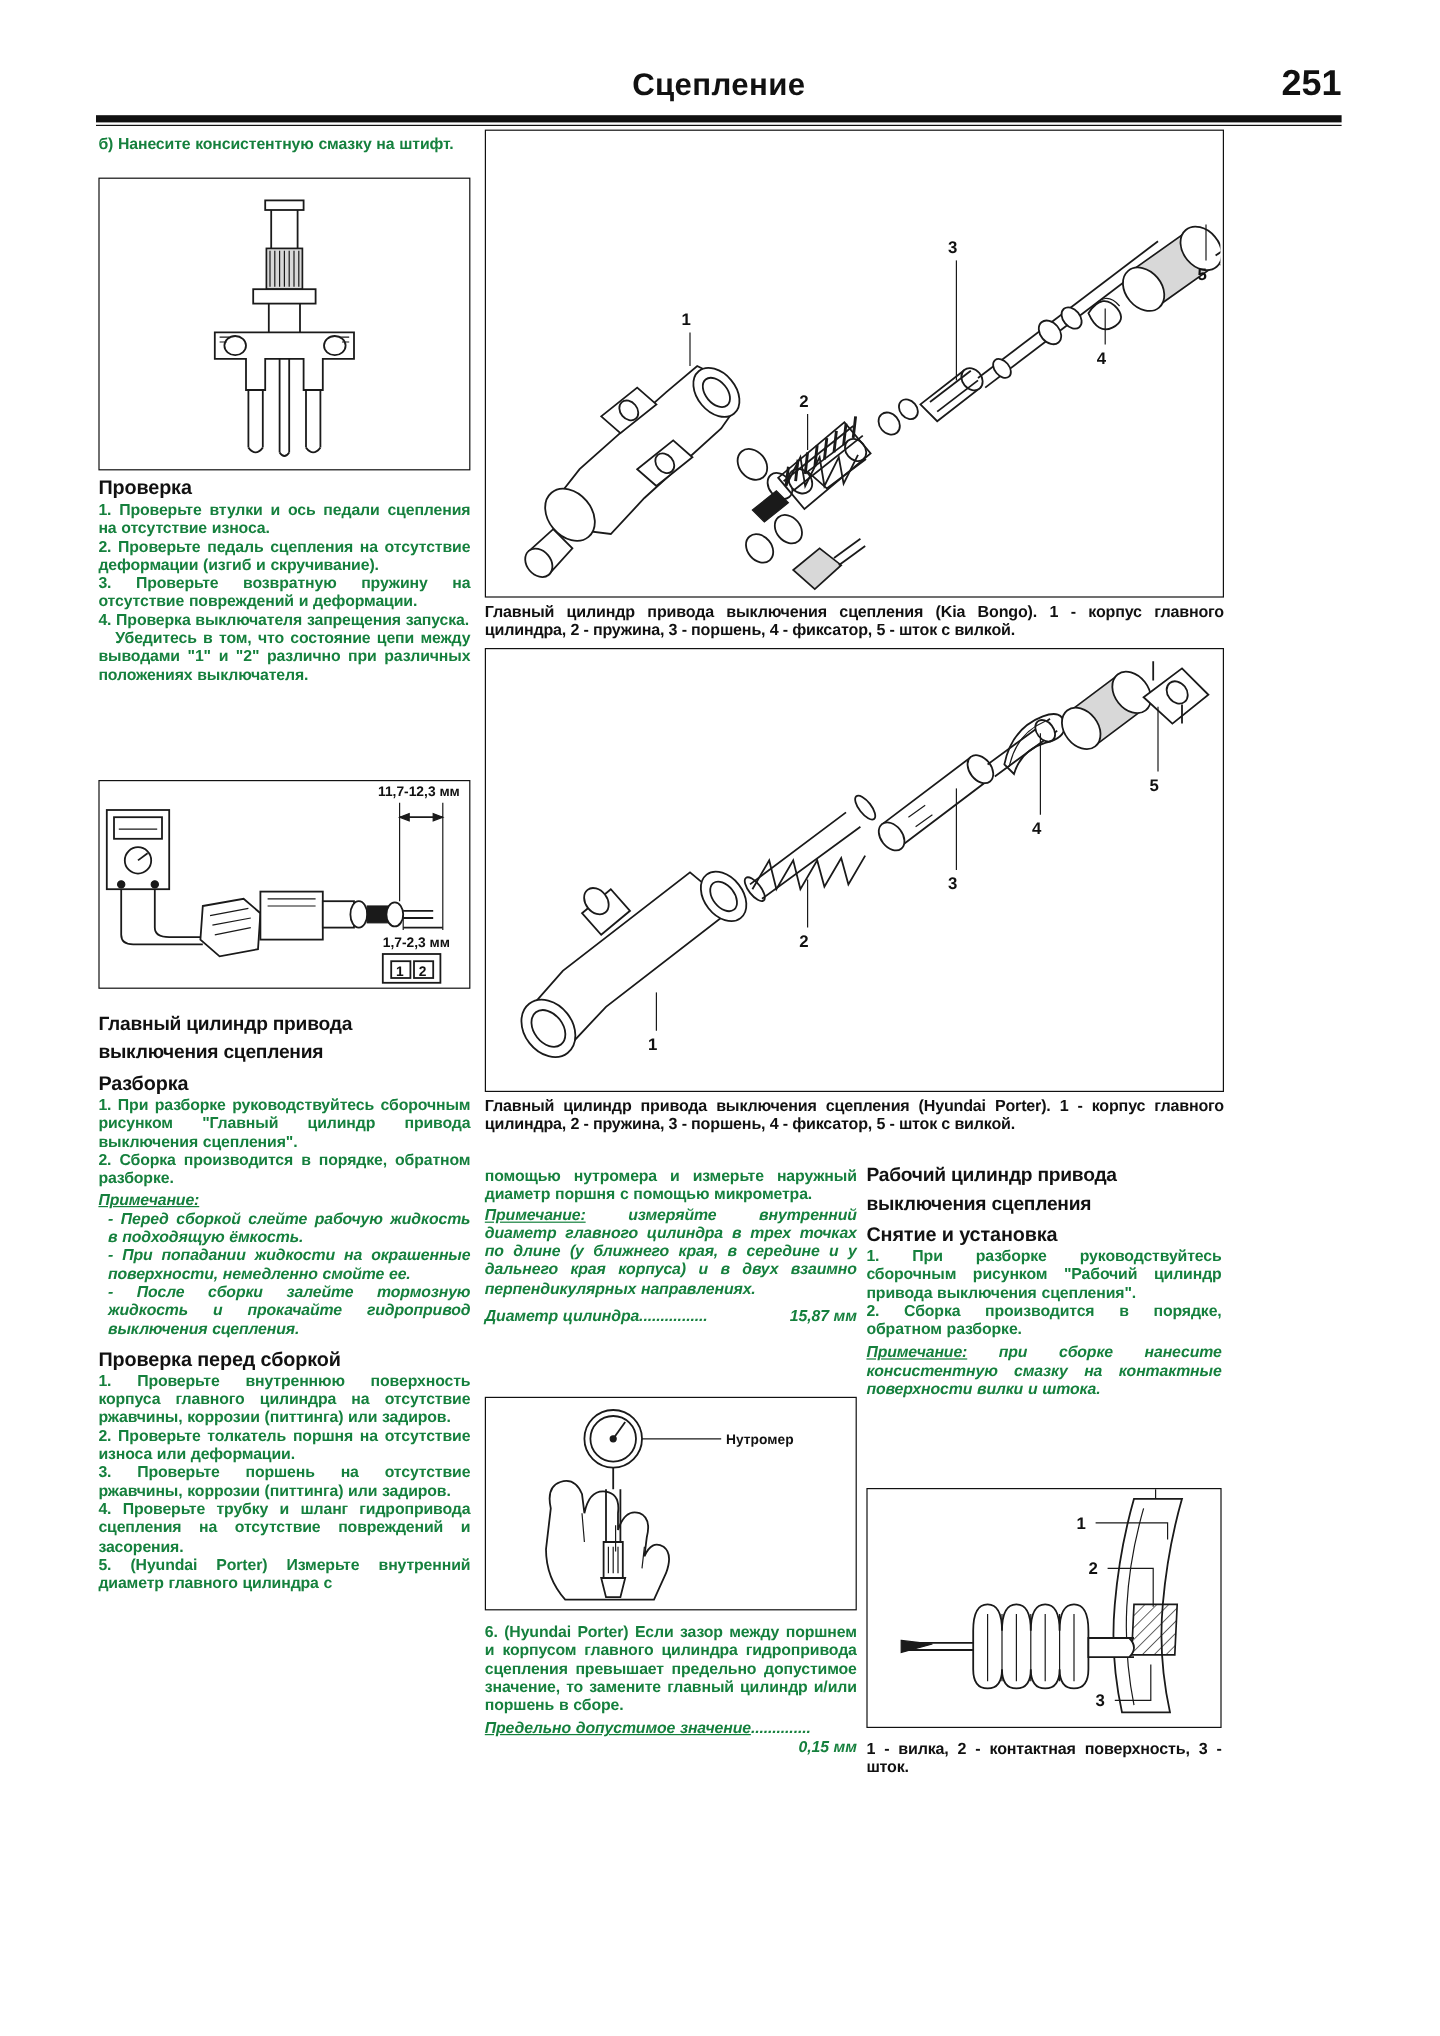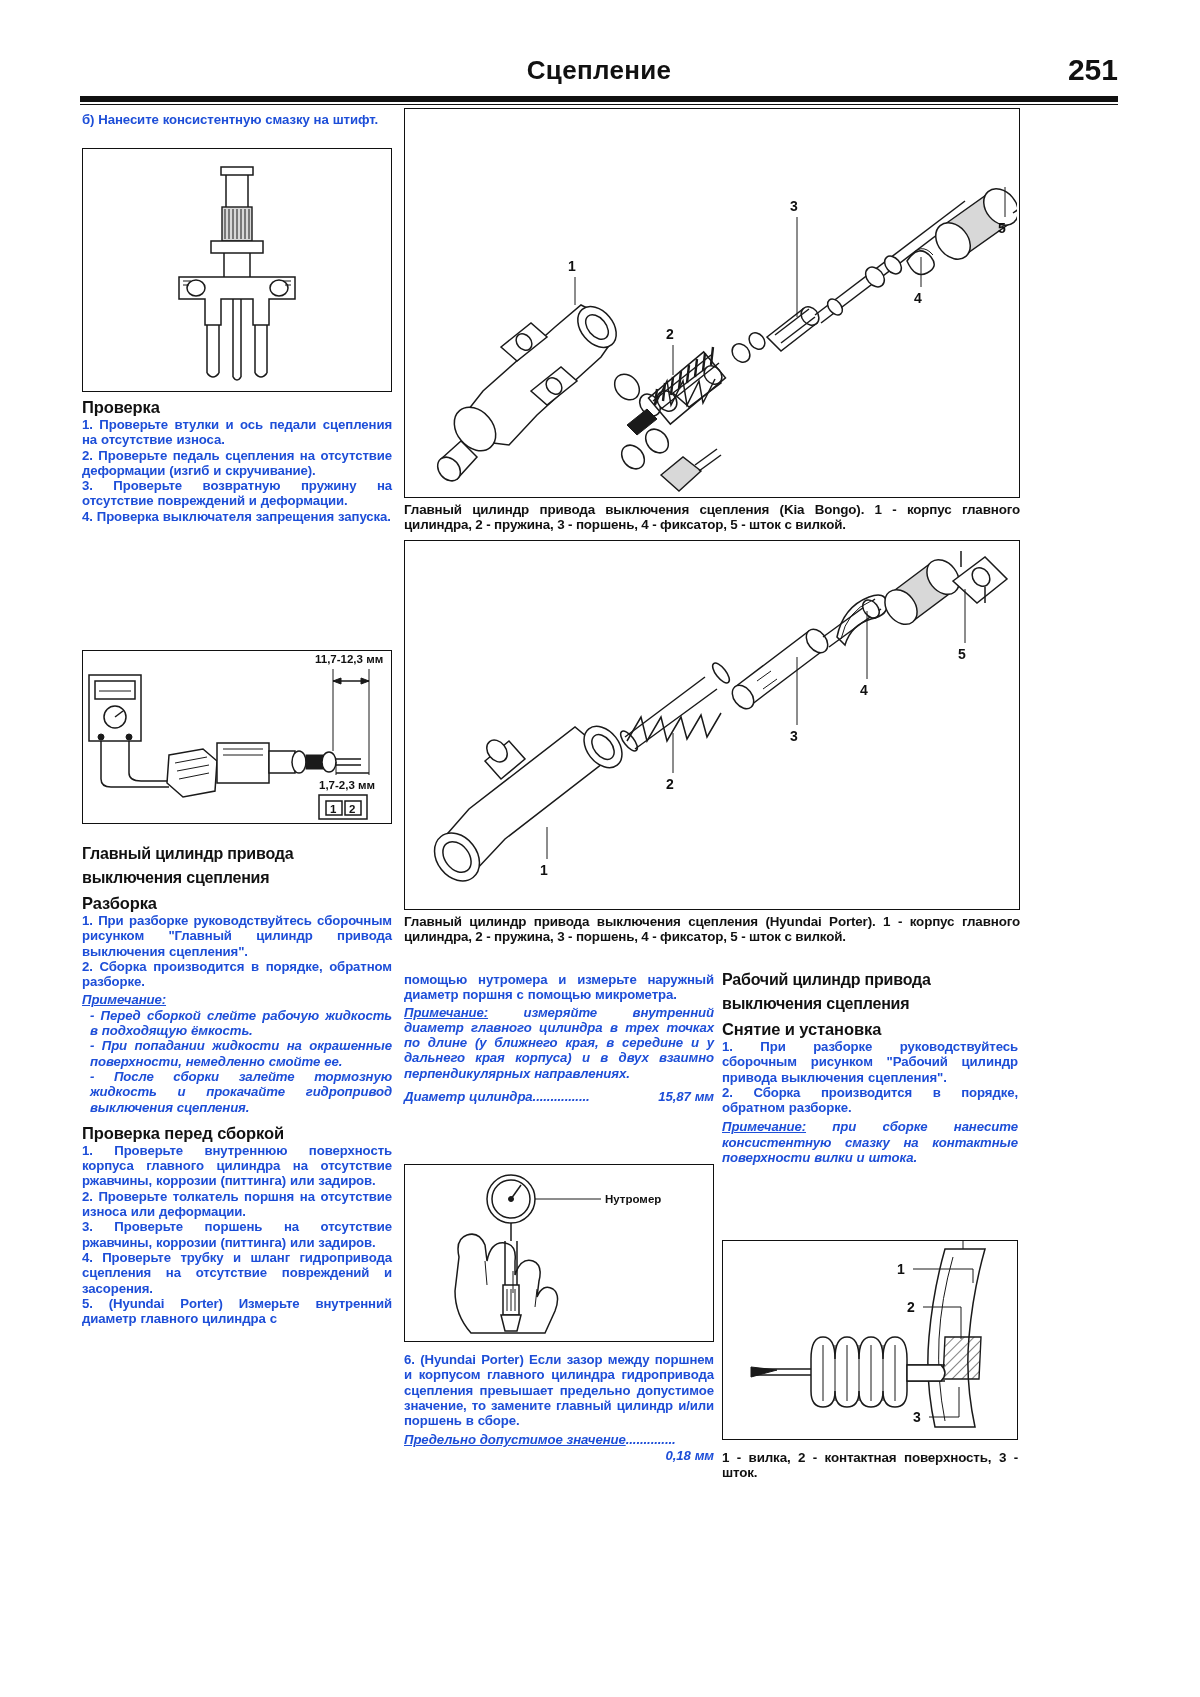--- a/index.html
+++ b/index.html
@@ -22,21 +22,21 @@
   .hdr-rule2{position:absolute;left:80px;top:104px;width:1038px;height:1px;background:#111;}
 
   
   .col{position:absolute;}
   .col-left{left:82px;top:112px;width:310px;}
 
   p,div.tx{margin:0;}
   .tx{
     font-size:13.2px;line-height:15.3px;text-align:justify;
     font-weight:bold;letter-spacing:-.1px;
-    word-spacing:.4px;color:#1d4ed8;
+    word-spacing:.4px;color:#15803d;
   }
   .tx.ital{font-style:italic;font-weight:bold;}
 
   h2.hsec{
     font-size:16px;line-height:24px;font-weight:bold;margin:0;
     letter-spacing:-.2px;
   }
   h3.hsub{
     font-size:16.5px;line-height:19px;font-weight:bold;margin:0;
     letter-spacing:-.1px;
@@ -102,20 +102,21 @@
       <path class="ln-t" d="M100 132 L108 132 M100 136 L106 136 M200 132 L208 132 M202 136 L208 136"></path>
     </svg>
   </div>
 
   <div class="col" style="left:82px;top:398px;width:310px;">
     <h3 class="hsub">Проверка</h3>
     <div class="tx">1. Проверьте втулки и ось педали сцепления на отсутствие износа.</div>
     <div class="tx">2. Проверьте педаль сцепления на отсутствие деформации (изгиб и скручивание).</div>
     <div class="tx">3. Проверьте возвратную пружину на отсутствие повреждений и деформации.</div>
     <div class="tx">4. Проверка выключателя запрещения запуска.</div>
+    <div class="tx" style="text-indent:14px;">Убедитесь в том, что состояние цепи между выводами "1" и "2" различно при различных положениях выключателя.</div>
   </div>
 
   <div class="fig" style="left:82px;top:650px;width:310px;height:174px;">
     <svg width="306" height="170" viewBox="0 0 306 170">
 
       <rect x="6" y="24" width="52" height="66" class="fillw"></rect>
       <rect x="12" y="30" width="40" height="18" class="fillw"></rect>
       <path class="ln-t" d="M16 40 L48 40"></path>
       <circle cx="32" cy="66" r="11" class="fillw"></circle>
       <path class="ln" d="M32 66 L40 60"></path>
@@ -363,21 +364,21 @@
       <path class="ln" d="M78 120 L94 120 L94 150 L78 150 Z" fill="#fff"></path>
       <path class="ln-t" d="M82 124 L82 146 M86 124 L86 146 M90 124 L90 146"></path>
 
       <path class="fillw" d="M76 150 L96 150 L92 166 L80 166 Z"></path>
     </svg>
   </div>
 
   <div class="col" style="left:404px;top:1352px;width:310px;">
     <div class="tx">6. (Hyundai Porter) Если зазор между поршнем и корпусом главного цилиндра гидропривода сцепления превышает предельно допустимое значение, то замените главный цилиндр и/или поршень в сборе.</div>
     <div class="tx ital" style="margin-top:4px;">
-      <span class="u-note">Предельно допустимое значение</span><span>..............</span><span style="float:right;">0,18 мм</span>
+      <span class="u-note">Предельно допустимое значение</span><span>..............</span><span style="float:right;">0,15 мм</span>
     </div>
   </div>
 
   <div class="col" style="left:722px;top:968px;width:296px;">
     <h2 class="hsec">Рабочий цилиндр привода выключения сцепления</h2>
     <h3 class="hsub" style="margin-top:4px;">Снятие и установка</h3>
     <div class="tx">1. При разборке руководствуйтесь сборочным рисунком "Рабочий цилиндр привода выключения сцепления".</div>
     <div class="tx">2. Сборка производится в порядке, обратном разборке.</div>
     <div class="tx ital" style="margin-top:4px;">
       <span class="u-note">Примечание:</span>

